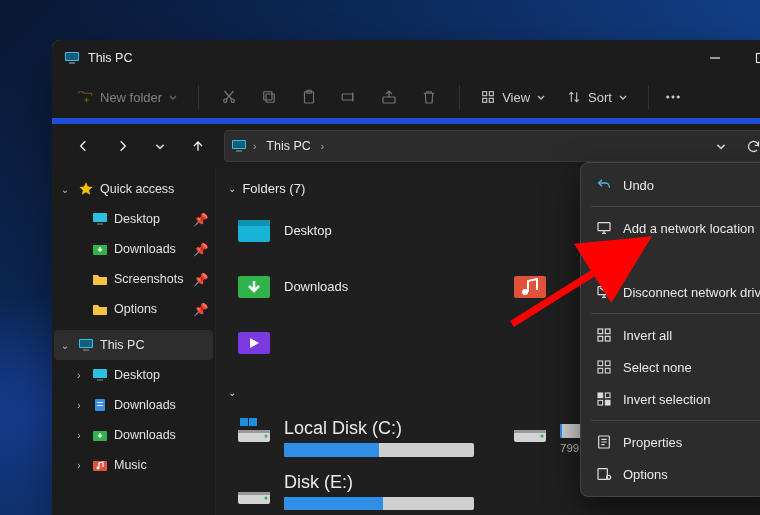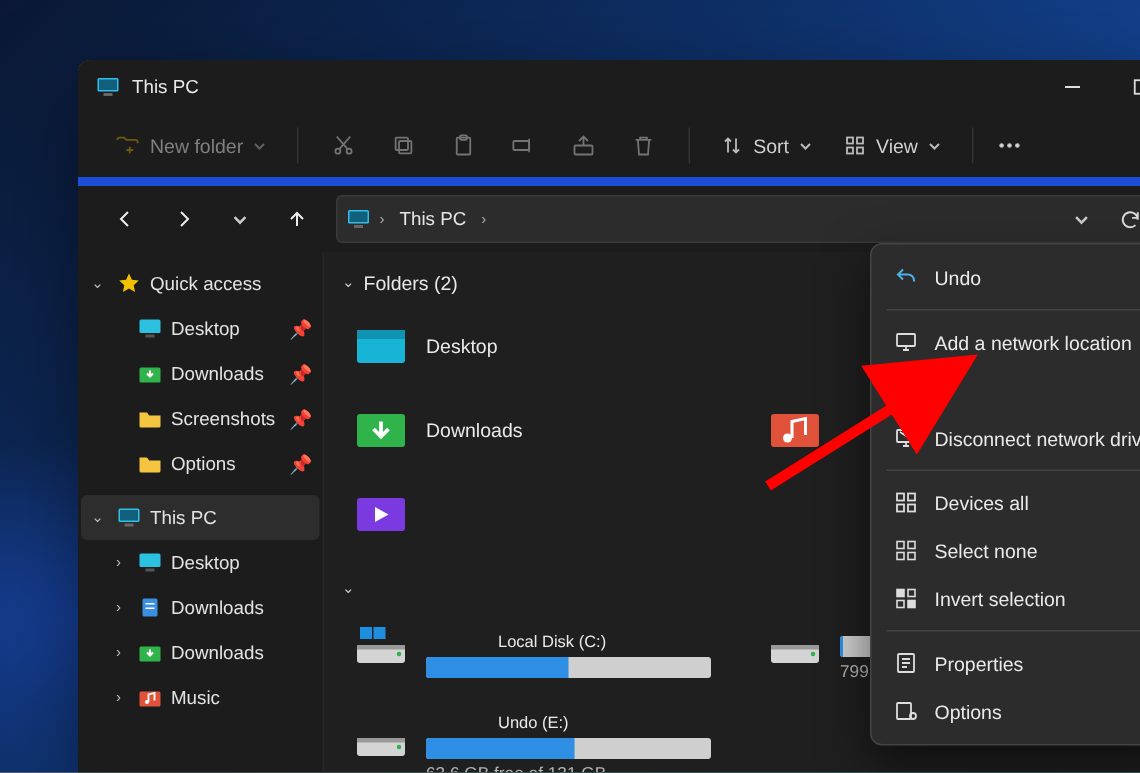--- a/index.html
+++ b/index.html
@@ -94,21 +94,21 @@
   .section-header .chev { font-size:10px; color:#ccc; }
 
   .grid { display:grid; grid-template-columns:repeat(2, 256px); gap:4px 20px; margin:2px 0 10px 4px; }
   .item { display:flex; align-items:center; gap:10px; height:52px; padding:4px; border-radius:4px; }
   .item .big-icon { width:40px; height:40px; display:flex; align-items:center; justify-content:center; }
   .item .lbl { font-size:13px; color:#eaeaea; }
 
   .drive { display:flex; gap:10px; height:58px; padding:2px 4px; border-radius:4px; }
   .drive .big-icon { width:40px; height:40px; flex:0 0 40px; display:flex; align-items:center; justify-content:center; }
   .drive-info { display:flex; flex-direction:column; justify-content:center; gap:4px; width:200px; }
-  .drive-name { font-size:11px; color:#eaeaea;margin-left:48px; }
+  .drive-name { font-size:18px; color:#eaeaea; }
   .bar { width:190px; height:14px; background:#cfcfcf; border-radius:2px; overflow:hidden; }
   .bar .fill { height:100%; background:#2f8fe5; }
   .drive-free { font-size:11.5px; color:#b5b5b5; }
 
   
   .menu {
     position:absolute; top:122px; left:528px; width:206px;
     background:#2c2c2c; border:1px solid #444; border-radius:8px;
     box-shadow:0 12px 32px rgba(0,0,0,.55);
     padding:6px 4px; z-index:10;
@@ -208,35 +208,35 @@
       <div class="tb-btn disabled">
           <svg width="18" height="18" viewBox="0 0 24 24" fill="none" stroke="#5aa7d4" stroke-width="1.6">
             <path d="M5 7h14M9 7V5h6v2M7 7l1 13h8l1-13"></path>
           </svg>
         </div>
     </div>
     <div class="tb-sep"></div>
     <div class="tb-group">
       <div class="tb-btn text">
         <svg width="16" height="16" viewBox="0 0 24 24" fill="none" stroke="#ddd" stroke-width="1.8">
-            <path d="M8 5v14M5 8l3-3 3 3M16 19V5M13 16l3 3 3-3"></path>
-          </svg>
-        <span>Sort</span>
-        <svg width="10" height="10" viewBox="0 0 10 10">
-            <path d="M2 4l3 3 3-3" fill="none" stroke="#bbb" stroke-width="1.4"></path>
-          </svg>
-      </div>
-      <div class="tb-btn text">
-        <svg width="16" height="16" viewBox="0 0 24 24" fill="none" stroke="#ddd" stroke-width="1.8">
             <rect x="4" y="4" width="6" height="6"></rect>
             <rect x="14" y="4" width="6" height="6"></rect>
             <rect x="4" y="14" width="6" height="6"></rect>
             <rect x="14" y="14" width="6" height="6"></rect>
           </svg>
         <span>View</span>
+        <svg width="10" height="10" viewBox="0 0 10 10">
+            <path d="M2 4l3 3 3-3" fill="none" stroke="#bbb" stroke-width="1.4"></path>
+          </svg>
+      </div>
+      <div class="tb-btn text">
+        <svg width="16" height="16" viewBox="0 0 24 24" fill="none" stroke="#ddd" stroke-width="1.8">
+            <path d="M8 5v14M5 8l3-3 3 3M16 19V5M13 16l3 3 3-3"></path>
+          </svg>
+        <span>Sort</span>
         <svg width="10" height="10" viewBox="0 0 10 10">
             <path d="M2 4l3 3 3-3" fill="none" stroke="#bbb" stroke-width="1.4"></path>
           </svg>
       </div>
     </div>
     <div class="tb-sep"></div>
     <div class="tb-btn">
       <svg width="18" height="18" viewBox="0 0 24 24" fill="#ddd">
           <circle cx="5" cy="12" r="1.6"></circle>
           <circle cx="12" cy="12" r="1.6"></circle>
@@ -397,21 +397,21 @@
               <path d="M7 11V6l4-1v5" stroke="#fff" stroke-width="1.2" fill="none"></path>
             </svg>
           </span>
         <span class="tree-label">Music</span>
       </div>
     </div>
 
     <div class="content">
       <div class="section-header">
         <span class="chev">⌄</span>
-        <span>Folders (2)</span>
+        <span>Folders (7)</span>
       </div>
       <div class="grid">
         <div class="item">
           <span class="big-icon">
               <svg width="40" height="40" viewBox="0 0 40 40">
                 <rect x="4" y="10" width="32" height="22" rx="2" fill="#18b4d6"></rect>
                 <rect x="4" y="10" width="32" height="6" fill="#0f93b1"></rect>
               </svg>
             </span>
           <span class="lbl">Desktop</span>
@@ -485,21 +485,21 @@
         </div>
         <div class="drive">
           <span class="big-icon">
               <svg width="40" height="40" viewBox="0 0 40 40">
                 <rect x="4" y="20" width="32" height="12" rx="2" fill="#d4d4d4"></rect>
                 <rect x="4" y="20" width="32" height="3" fill="#999"></rect>
                 <circle cx="32" cy="26" r="1.5" fill="#2fb34a"></circle>
               </svg>
             </span>
           <div class="drive-info">
-            <span class="drive-name">Undo (E:)</span>
+            <span class="drive-name">Disk (E:)</span>
             <div class="bar">
                 <div class="fill" style="width:52%"></div>
               </div>
             <span class="drive-free">63.6 GB free of 131 GB</span>
           </div>
         </div>
       </div>
     </div>
   </div>
 
@@ -543,21 +543,21 @@
     <div class="menu-sep"></div>
     <div class="menu-item">
       <span class="mi-icon">
           <svg width="16" height="16" viewBox="0 0 24 24" fill="none" stroke="#ddd" stroke-width="1.8">
             <rect x="3" y="3" width="7" height="7"></rect>
             <rect x="14" y="3" width="7" height="7"></rect>
             <rect x="3" y="14" width="7" height="7"></rect>
             <rect x="14" y="14" width="7" height="7"></rect>
           </svg>
         </span>
-      <span>Devices all</span>
+      <span>Invert all</span>
     </div>
     <div class="menu-item">
       <span class="mi-icon">
           <svg width="16" height="16" viewBox="0 0 24 24" fill="none" stroke="#ddd" stroke-width="1.6">
             <rect x="3" y="3" width="7" height="7"></rect>
             <rect x="14" y="3" width="7" height="7"></rect>
             <rect x="3" y="14" width="7" height="7"></rect>
             <rect x="14" y="14" width="7" height="7"></rect>
           </svg>
         </span>

